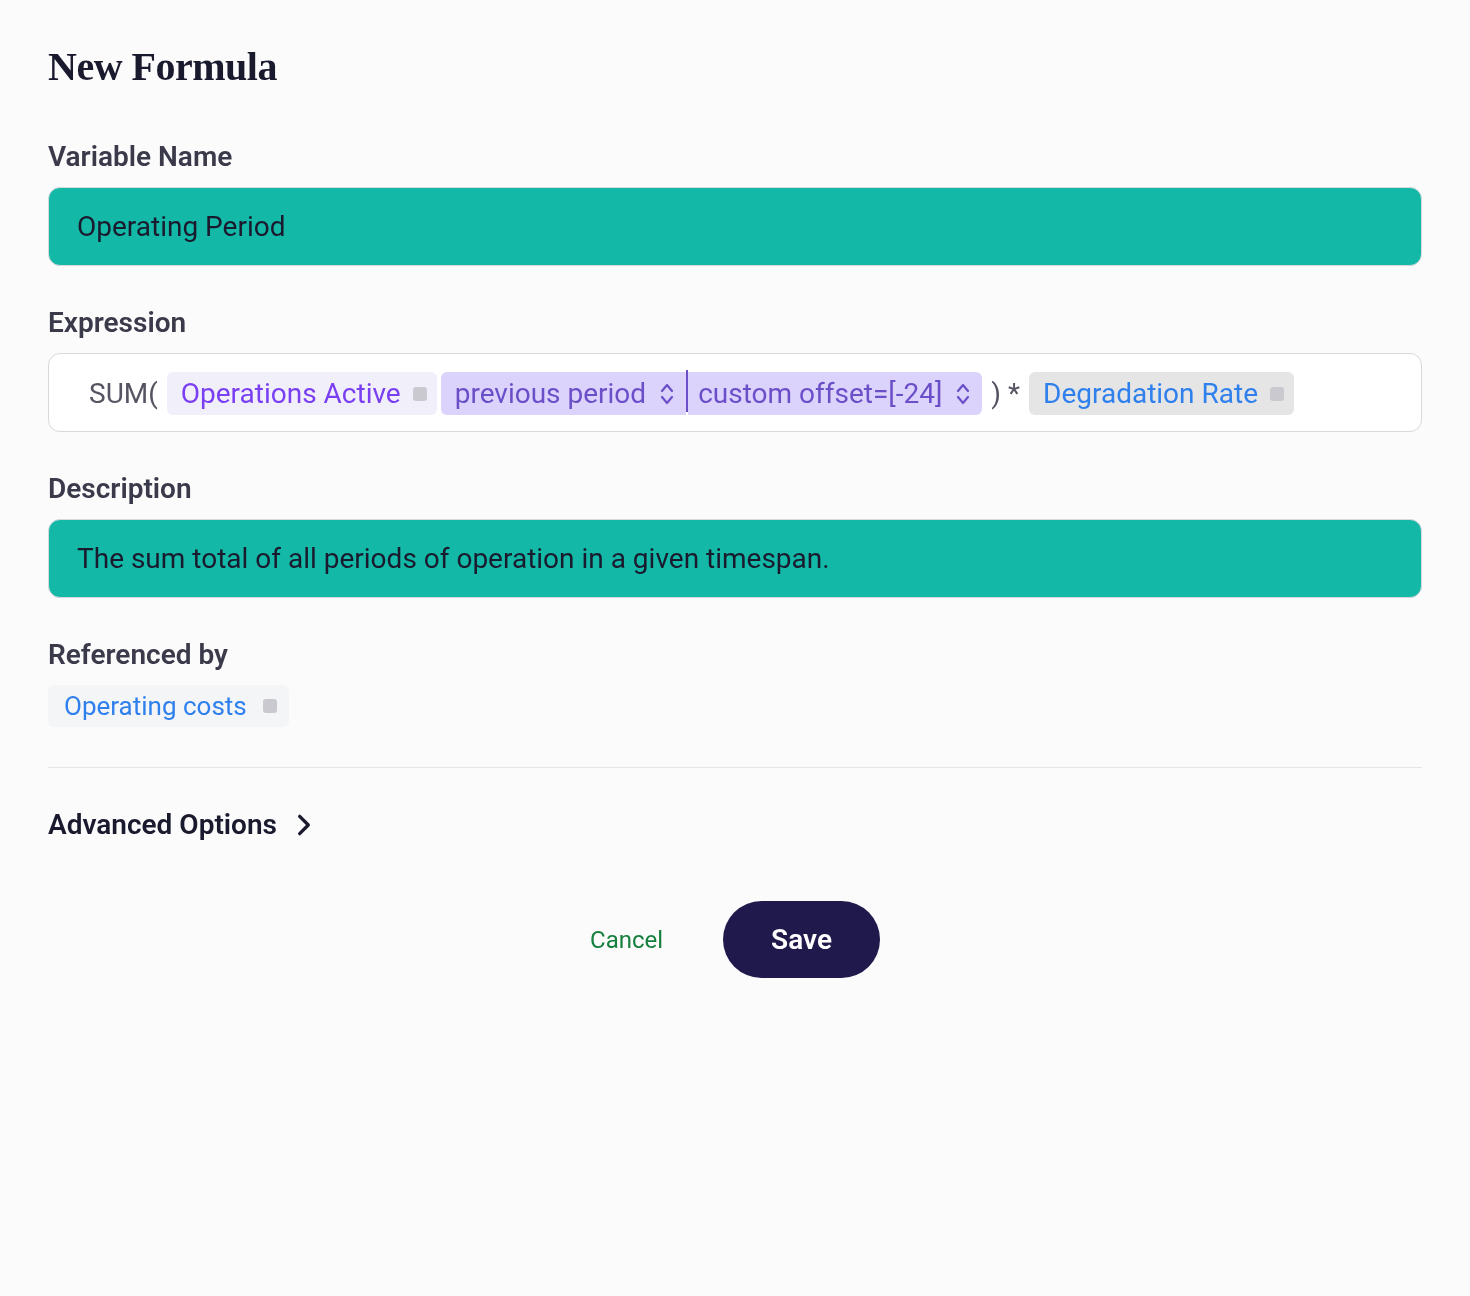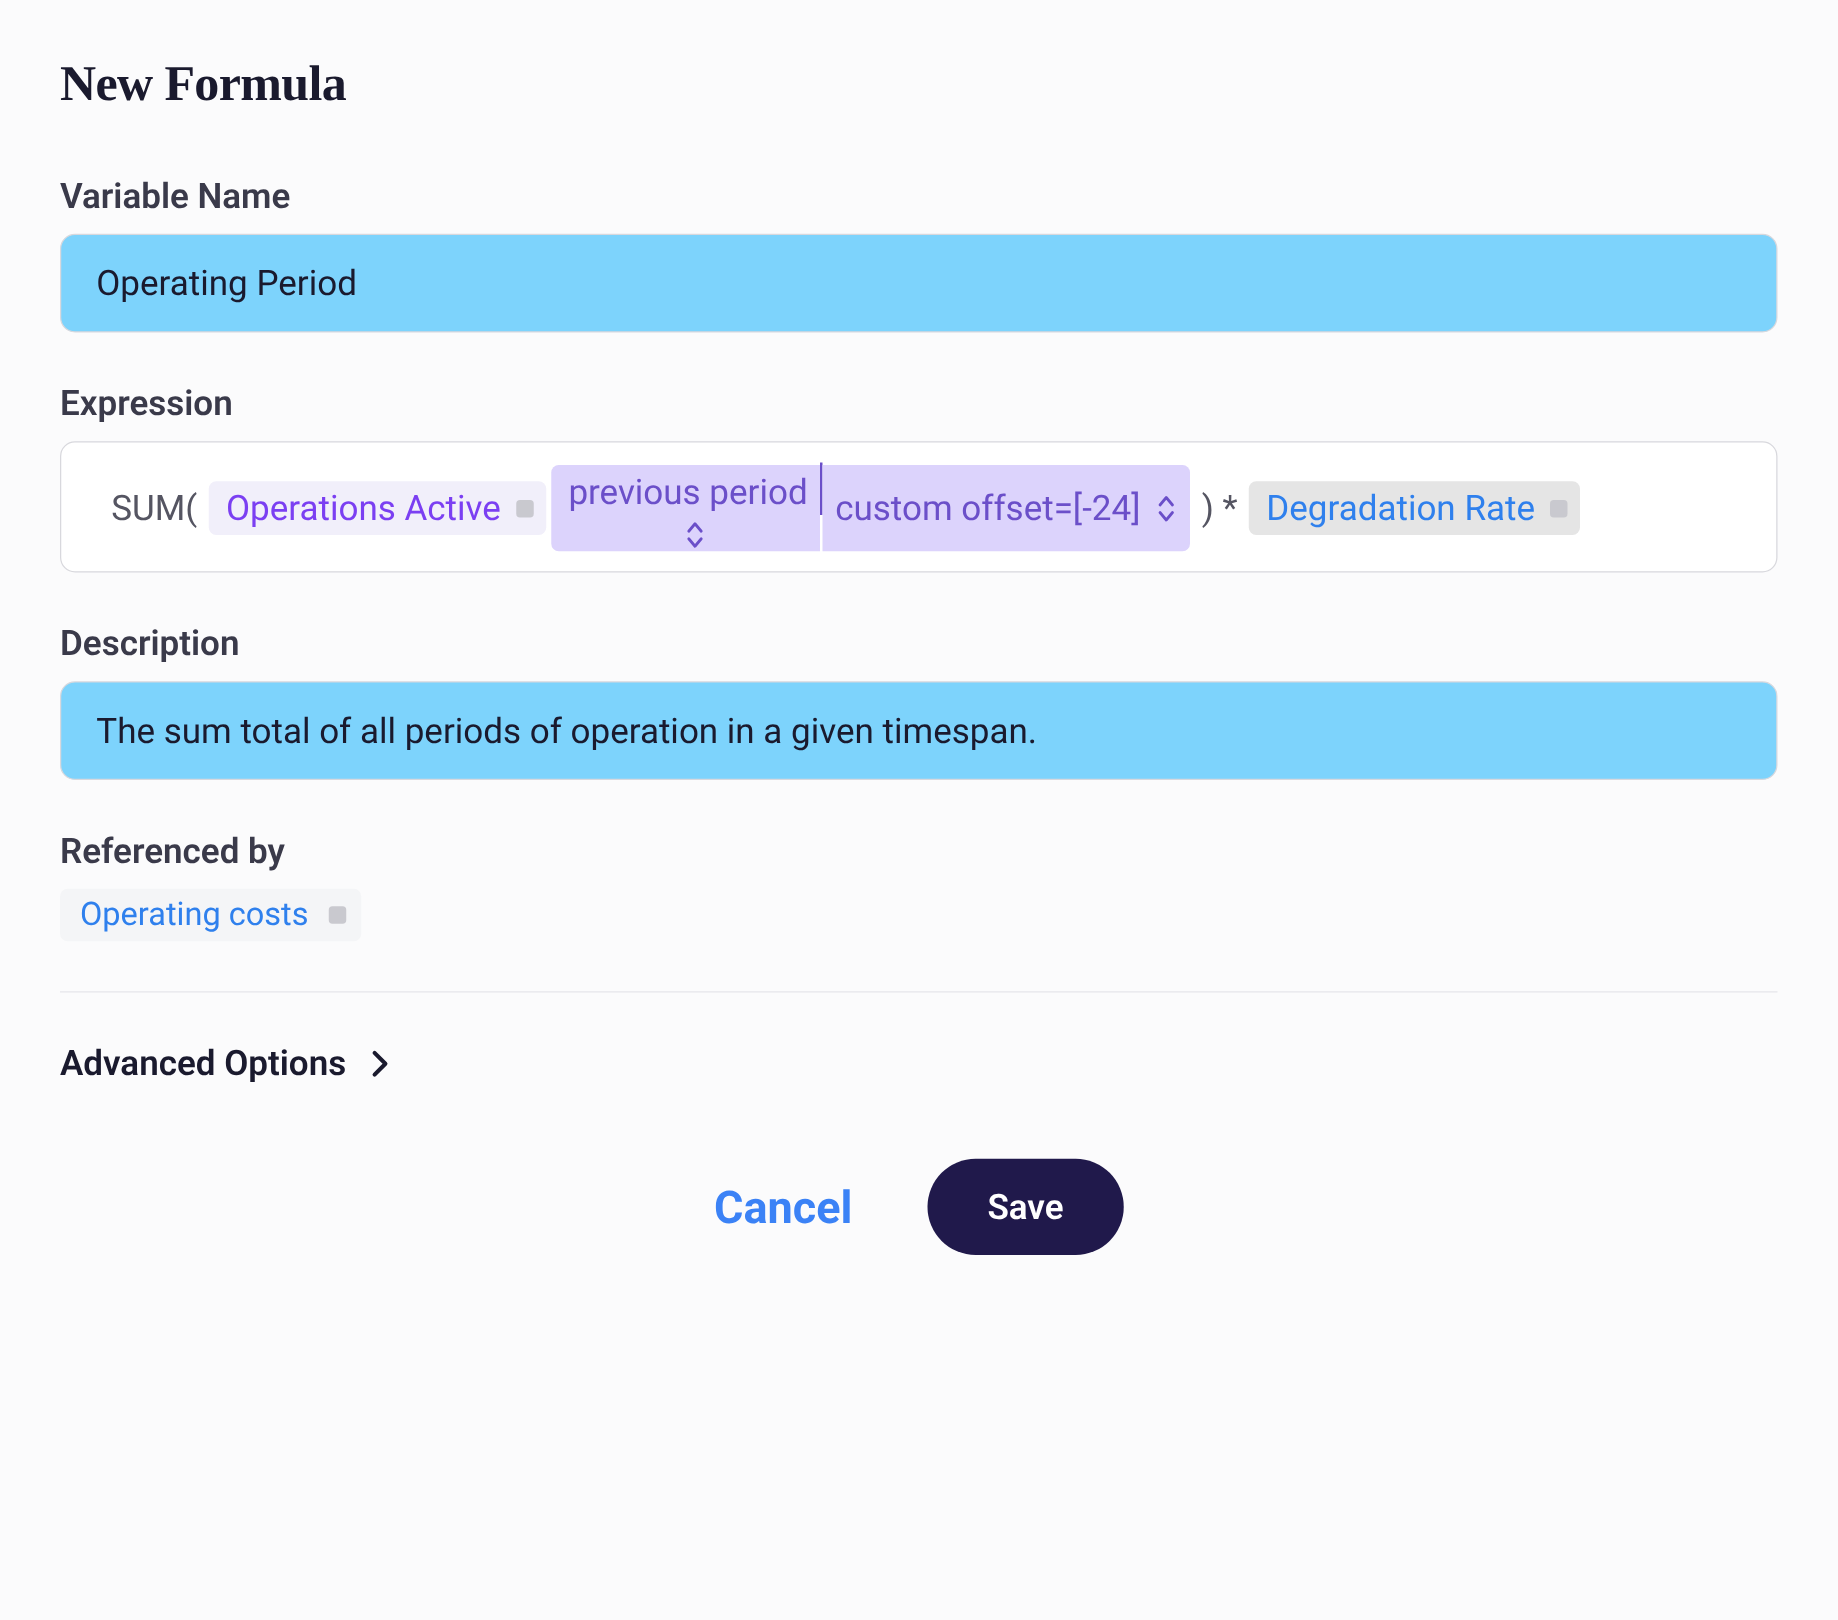--- a/index.html
+++ b/index.html
@@ -31,21 +31,21 @@
       font-size: 28px;
       font-weight: 600;
       color: #3a3a4a;
       margin-bottom: 14px;
       display: block;
     }
     .text-input {
       width: 100%;
       border: 1px solid #d8d8dd;
       border-radius: 12px;
-      background: #7dd3fc;
+      background: #14b8a6;
       padding: 22px 28px;
       font-size: 28px;
       color: #1a1a2e;
       font-family: inherit;
       outline: none;
     }
     .expression-box {
       width: 100%;
       border: 1px solid #d8d8dd;
       border-radius: 12px;
@@ -80,21 +80,20 @@
     .chip-blue {
       background: #e5e5e5;
       color: #2f80ed;
     }
     .chip-period {
       background: #dcd3fc;
       color: #6b4fc9;
       border-radius: 6px 0 0 6px;
       margin-right: 0;
       padding-right: 10px;
-      flex-direction: column;
     }
     .chip-offset {
       background: #dcd3fc;
       color: #6b4fc9;
       border-radius: 0 6px 6px 0;
       margin-left: 0;
       border-left: none;
       padding-left: 10px;
     }
     .period-divider {
@@ -169,23 +168,23 @@
     }
     .actions {
       display: flex;
       justify-content: center;
       align-items: center;
       gap: 60px;
     }
     .btn-cancel {
       background: none;
       border: none;
-      color: #3b82f6;
-      font-size: 36px;
-      font-weight: 700;
+      color: #15803d;
+      font-size: 24px;
+      font-weight: 400;
       cursor: pointer;
       font-family: inherit;
     }
     .btn-save {
       background: #20194b;
       color: #ffffff;
       border: none;
       border-radius: 999px;
       padding: 22px 48px;
       font-size: 28px;

